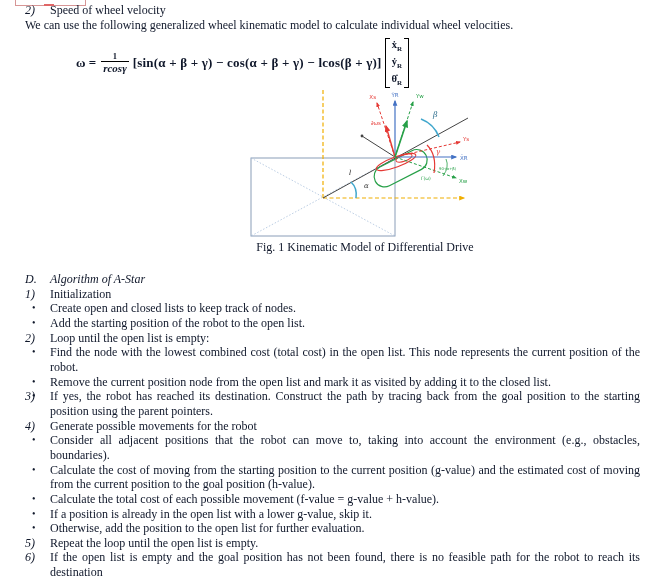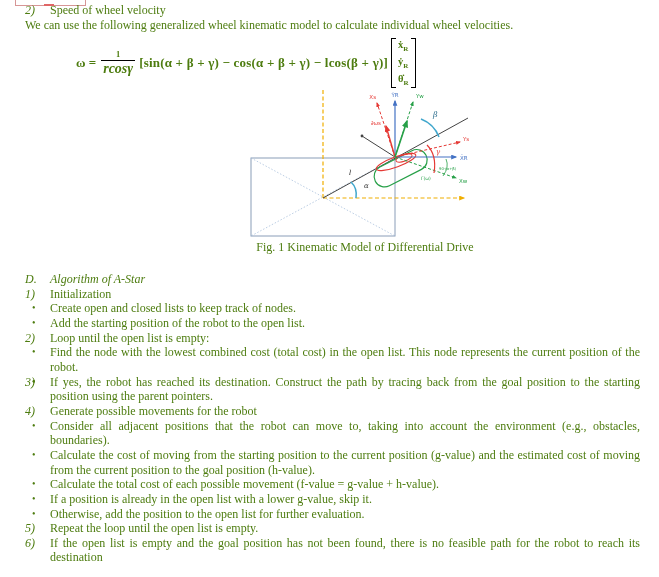--- a/index.html
+++ b/index.html
@@ -1,30 +1,30 @@
 <!DOCTYPE html>
 <html><head>
 <meta charset="utf-8">
 <style>
   html,body{margin:0;padding:0;background:#fff;}
   .page{position:relative;width:659px;height:577px;background:#ffffff;overflow:hidden;
-        font-family:"Liberation Serif",serif;color:#4d7c0f;font-size:12px;}
+        font-family:"Liberation Serif",serif;color:#0f172a;font-size:12px;}
   
   .artifact{position:absolute;left:15px;top:-7px;width:69px;height:11px;border:1px solid #d79696;}
   .artifact .smudge{position:absolute;left:28px;bottom:-1px;width:10px;height:2px;background:#e06666;}
   
   .h-row{position:absolute;left:25px;top:3px;width:615px;line-height:15px;}
   .h-row .num{display:inline-block;width:25px;font-style:italic;}
   .intro{position:absolute;left:25px;top:18px;width:615px;line-height:15px;}
   
   .equation{position:absolute;left:76px;top:37px;height:52px;display:flex;align-items:center;
             font-weight:bold;font-size:13px;white-space:nowrap;}
   .frac{display:inline-flex;flex-direction:column;align-items:center;margin:0 4px 0 5px;line-height:1;}
   .frac .fn{font-size:8.5px;padding:0 2px 1px 2px;}
-  .frac .fd{font-size:14px;font-style:italic;border-top:1px solid #000;padding:1px 2px 0 2px;}
+  .frac .fd{font-size:11px;font-style:italic;border-top:1px solid #000;padding:1px 2px 0 2px;}
   .eq-body{letter-spacing:.2px;}
   .matrix{display:inline-flex;align-items:stretch;margin-left:3px;height:50px;}
   .bracket{width:4px;}
   .bl{border:1.6px solid #000;border-right:none;}
   .br{border:1.6px solid #000;border-left:none;}
   .mat-col{display:flex;flex-direction:column;justify-content:space-between;padding:1px 2px;
            font-size:10.5px;text-align:center;}
   .mat-col sub{font-size:7px;}
   
   .fig{position:absolute;left:250px;top:86px;width:260px;height:162px;}
@@ -133,21 +133,21 @@
 
   <div class="caption">Fig. 1 Kinematic Model of Differential Drive</div>
 
   <div id="algo-list">
       <div class="li it"><span class="marker">D.</span><span class="txt">Algorithm of A-Star</span></div>
       <div class="li"><span class="marker">1)</span><span class="txt">Initialization</span></div>
       <div class="li"><span class="marker b">•</span><span class="txt">Create open and closed lists to keep track of nodes.</span></div>
       <div class="li"><span class="marker b">•</span><span class="txt">Add the starting position of the robot to the open list.</span></div>
       <div class="li"><span class="marker">2)</span><span class="txt">Loop until the open list is empty:</span></div>
       <div class="li"><span class="marker b">•</span><span class="txt">Find the node with the lowest combined cost (total cost) in the open list. This node represents the current position of the robot.</span></div>
-      <div class="li"><span class="marker b">•</span></div>
+      <div class="li"><span class="marker b">•</span><span class="txt">Remove the current position node from the open list and mark it as visited by adding it to the closed list.</span></div>
       <div class="li"><span class="marker">3)</span></div>
       <div class="li"><span class="marker b">•</span><span class="txt">If yes, the robot has reached its destination. Construct the path by tracing back from the goal position to the starting position using the parent pointers.</span></div>
       <div class="li"><span class="marker">4)</span><span class="txt">Generate possible movements for the robot</span></div>
       <div class="li"><span class="marker b">•</span><span class="txt">Consider all adjacent positions that the robot can move to, taking into account the environment (e.g., obstacles, boundaries).</span></div>
       <div class="li"><span class="marker b">•</span><span class="txt">Calculate the cost of moving from the starting position to the current position (g-value) and the estimated cost of moving from the current position to the goal position (h-value).</span></div>
       <div class="li"><span class="marker b">•</span><span class="txt">Calculate the total cost of each possible movement (f-value = g-value + h-value).</span></div>
       <div class="li"><span class="marker b">•</span><span class="txt">If a position is already in the open list with a lower g-value, skip it.</span></div>
       <div class="li"><span class="marker b">•</span><span class="txt">Otherwise, add the position to the open list for further evaluation.</span></div>
       <div class="li"><span class="marker">5)</span><span class="txt">Repeat the loop until the open list is empty.</span></div>
       <div class="li"><span class="marker">6)</span><span class="txt">If the open list is empty and the goal position has not been found, there is no feasible path for the robot to reach its destination</span></div>

